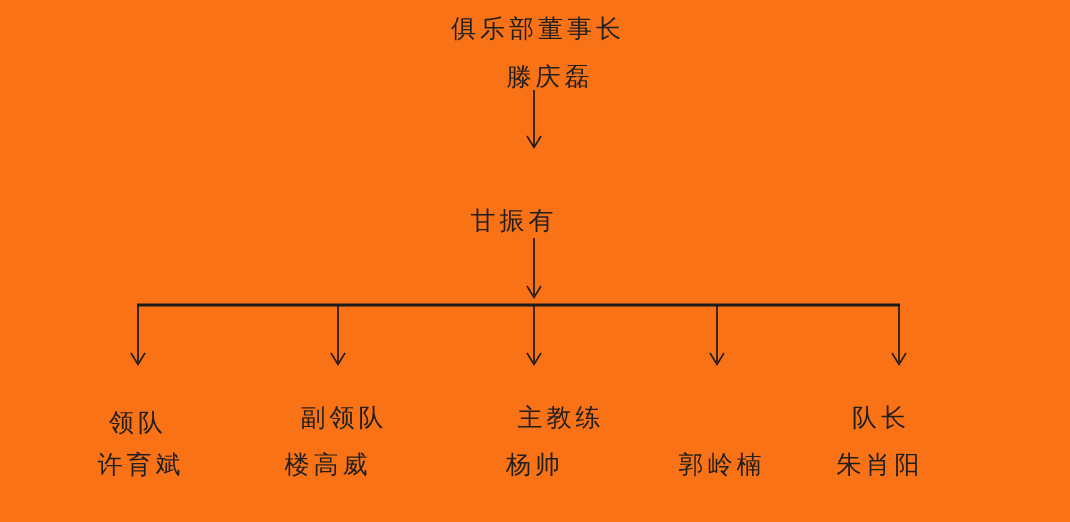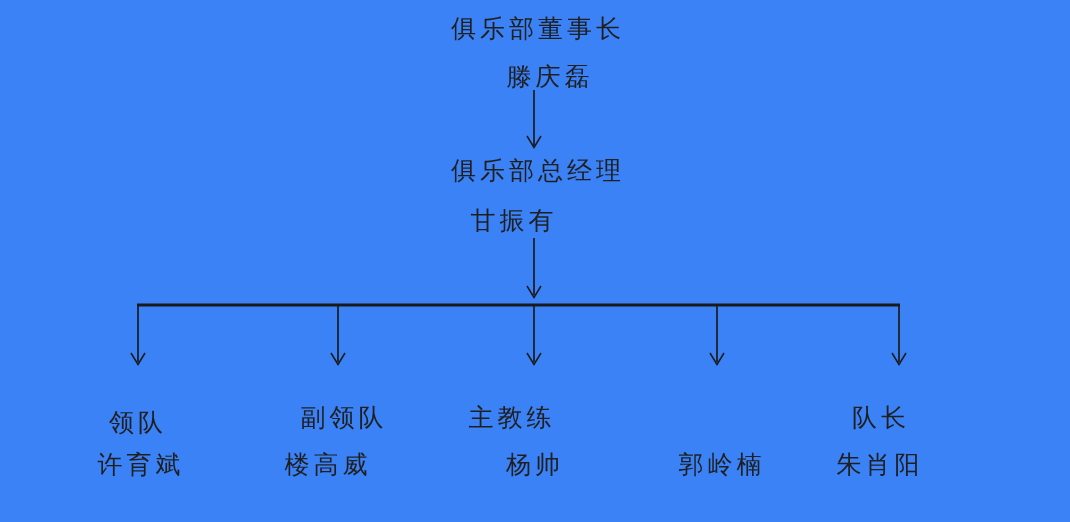--- a/index.html
+++ b/index.html
@@ -4,21 +4,21 @@
 <style>
   html, body {
     margin: 0;
     padding: 0;
     background: #ffffff;
   }
   .canvas {
     position: relative;
     width: 1070px;
     height: 522px;
-    background: #3b82f6;
+    background: #f97316;
     overflow: hidden;
     font-family: "DejaVu Serif", "Liberation Serif", serif;
     color: #1f1f1f;
   }
   .connectors {
     position: absolute;
     left: 0;
     top: 0;
     width: 1070px;
     height: 522px;
@@ -70,30 +70,29 @@
     </g>
     <g>
       <line x1="899" y1="305" x2="899" y2="362" stroke-width="1.7"></line>
       <polyline points="892,353 899,364.5 906,353" stroke-width="1.5"></polyline>
     </g>
   </svg>
 
   <div class="label" style="left:538px; top:16px">俱乐部董事长</div>
   <div class="label" style="left:550px; top:64px">滕庆磊</div>
 
-  <div class="label" style="left:538px; top:158px">俱乐部总经理</div>
   <div class="label" style="left:514px; top:208px">甘振有</div>
 
   <div class="label" style="left:138px; top:410px">领队</div>
   <div class="label" style="left:141px; top:452px">许育斌</div>
 
   <div class="label" style="left:344px; top:405px">副领队</div>
   <div class="label" style="left:328px; top:452px">楼高威</div>
 
-  <div class="label" style="left:512px; top:405px">主教练</div>
+  <div class="label" style="left:561px; top:405px">主教练</div>
   <div class="label" style="left:535px; top:452px">杨帅</div>
 
   <div class="label" style="left:722px; top:452px">郭岭楠</div>
 
   <div class="label" style="left:881px; top:405px">队长</div>
   <div class="label" style="left:880px; top:452px">朱肖阳</div>
 
 </div>
 
 </body></html>

